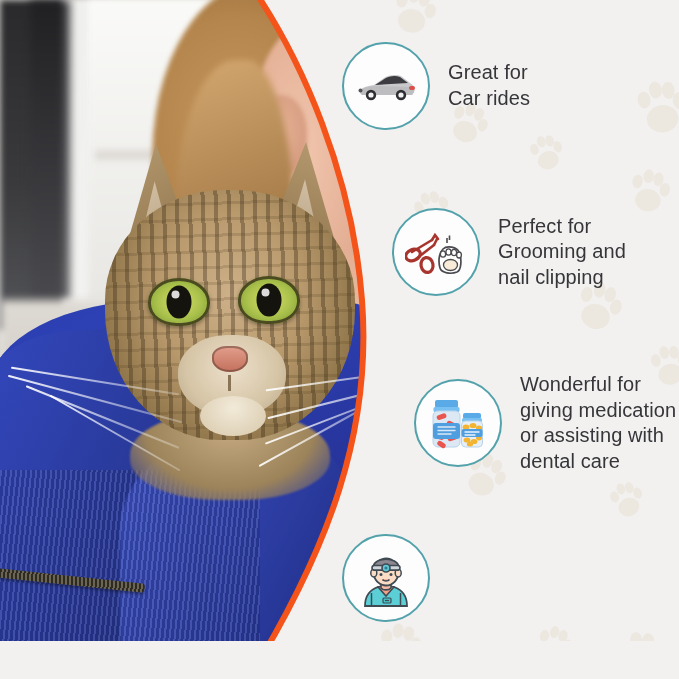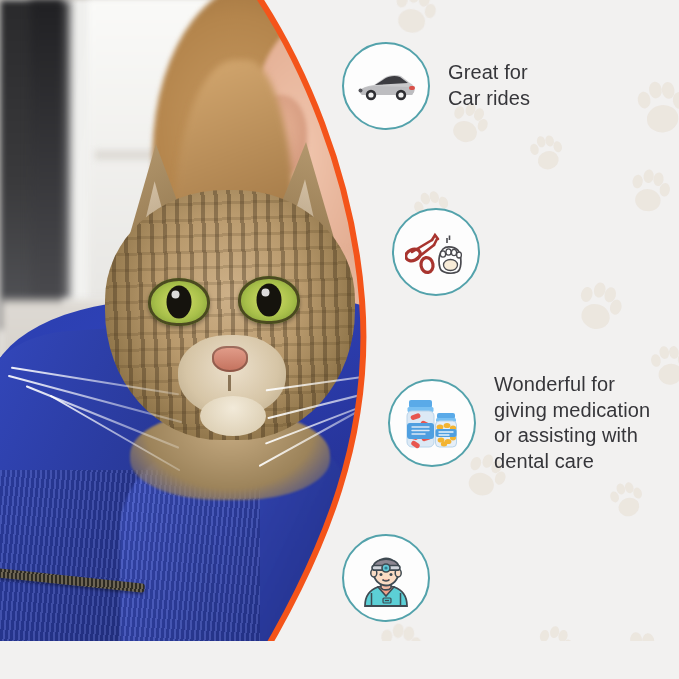--- a/index.html
+++ b/index.html
@@ -128,21 +128,21 @@
   .icon-circle{
     width:88px;height:88px;border-radius:50%;
     background:#fdfdfd;border:2px solid #53a2ab;
     box-sizing:border-box;flex:0 0 88px;
     display:flex;align-items:center;justify-content:center;
   }
   .ftext{font-size:20px;line-height:1.28;color:#36363a;white-space:pre-line;letter-spacing:.1px;}
 
   #feature-0{left:342px;top:42px;}
   #feature-1{left:392px;top:208px;}
-  #feature-2{left:388px;top:372px;}
+  #feature-2{left:414px;top:372px;}
   #feature-3{left:342px;top:534px;}
 </style>
 </head>
 <body>
 
 <div class="stage">
 
   <div class="panel-bg"></div>
   <svg class="paws" viewBox="0 0 679 679">
     <g fill="#e7ded2" opacity="0.55">
@@ -334,20 +334,23 @@
         <path d="M38 23 C34 27 33 35 35 42 C36.5 47 46 48.5 52 46 C56.5 44 57 33 54 26 C52 21 42 19 38 23 Z" fill="#fff" stroke="#4a4a4f" stroke-width="1.7"></path>
         <ellipse cx="45.5" cy="39" rx="7" ry="5.5" fill="#f8ecd8" stroke="#4a4a4f" stroke-width="1.3"></ellipse>
         <g fill="#fff" stroke="#4a4a4f" stroke-width="1.3">
           <ellipse cx="38" cy="28" rx="2.6" ry="3.2"></ellipse>
           <ellipse cx="43.5" cy="26" rx="2.6" ry="3.2"></ellipse>
           <ellipse cx="49" cy="26.5" rx="2.6" ry="3.2"></ellipse>
           <ellipse cx="54" cy="29" rx="2.4" ry="3"></ellipse>
         </g>
       </svg>
     </div>
+    <div class="ftext">Perfect for
+Grooming and
+nail clipping</div>
   </div>
 
   <div class="feature" id="feature-2">
     <div class="icon-circle">
       <svg width="62" height="58" viewBox="0 0 62 58">
 
         <rect x="8" y="6" width="23" height="8" rx="2" fill="#5aaae8"></rect>
         <rect x="6.5" y="13" width="26" height="5" rx="1.5" fill="#79c0f2"></rect>
         <rect x="6" y="17" width="27" height="36" rx="5" fill="#dce9f5" stroke="#b9d4ea" stroke-width="1"></rect>
         <g fill="#e8564f">

